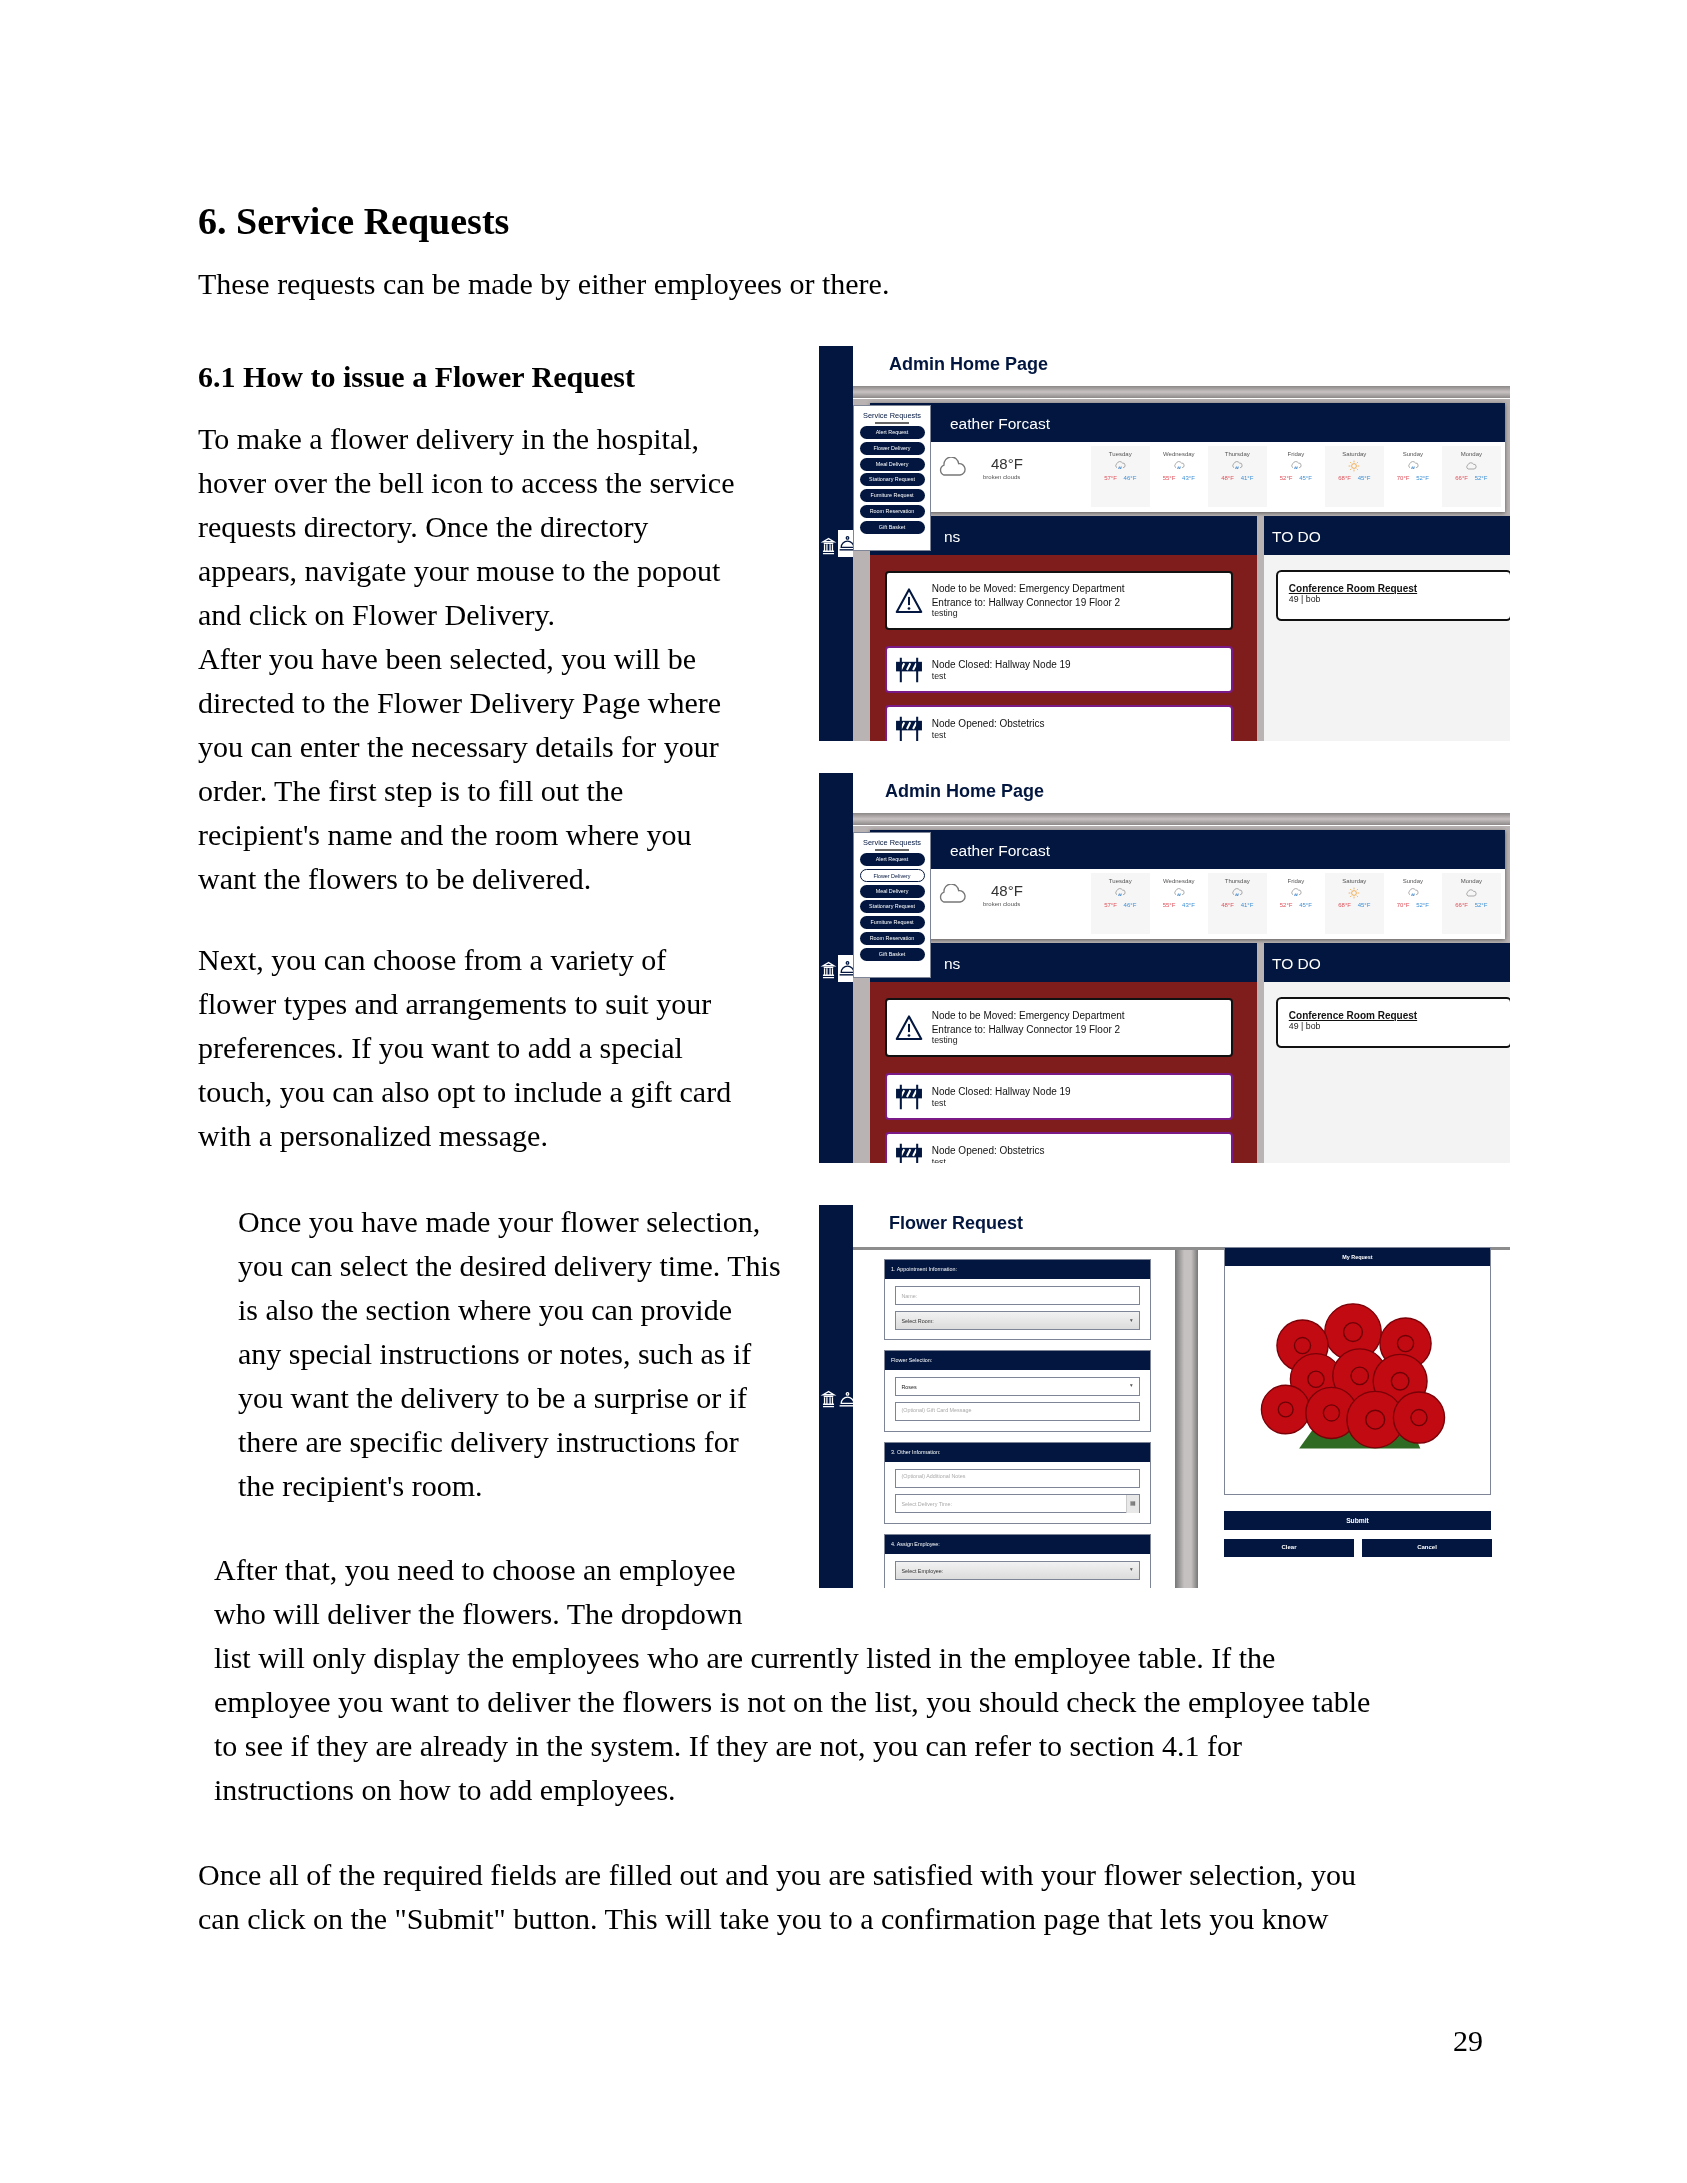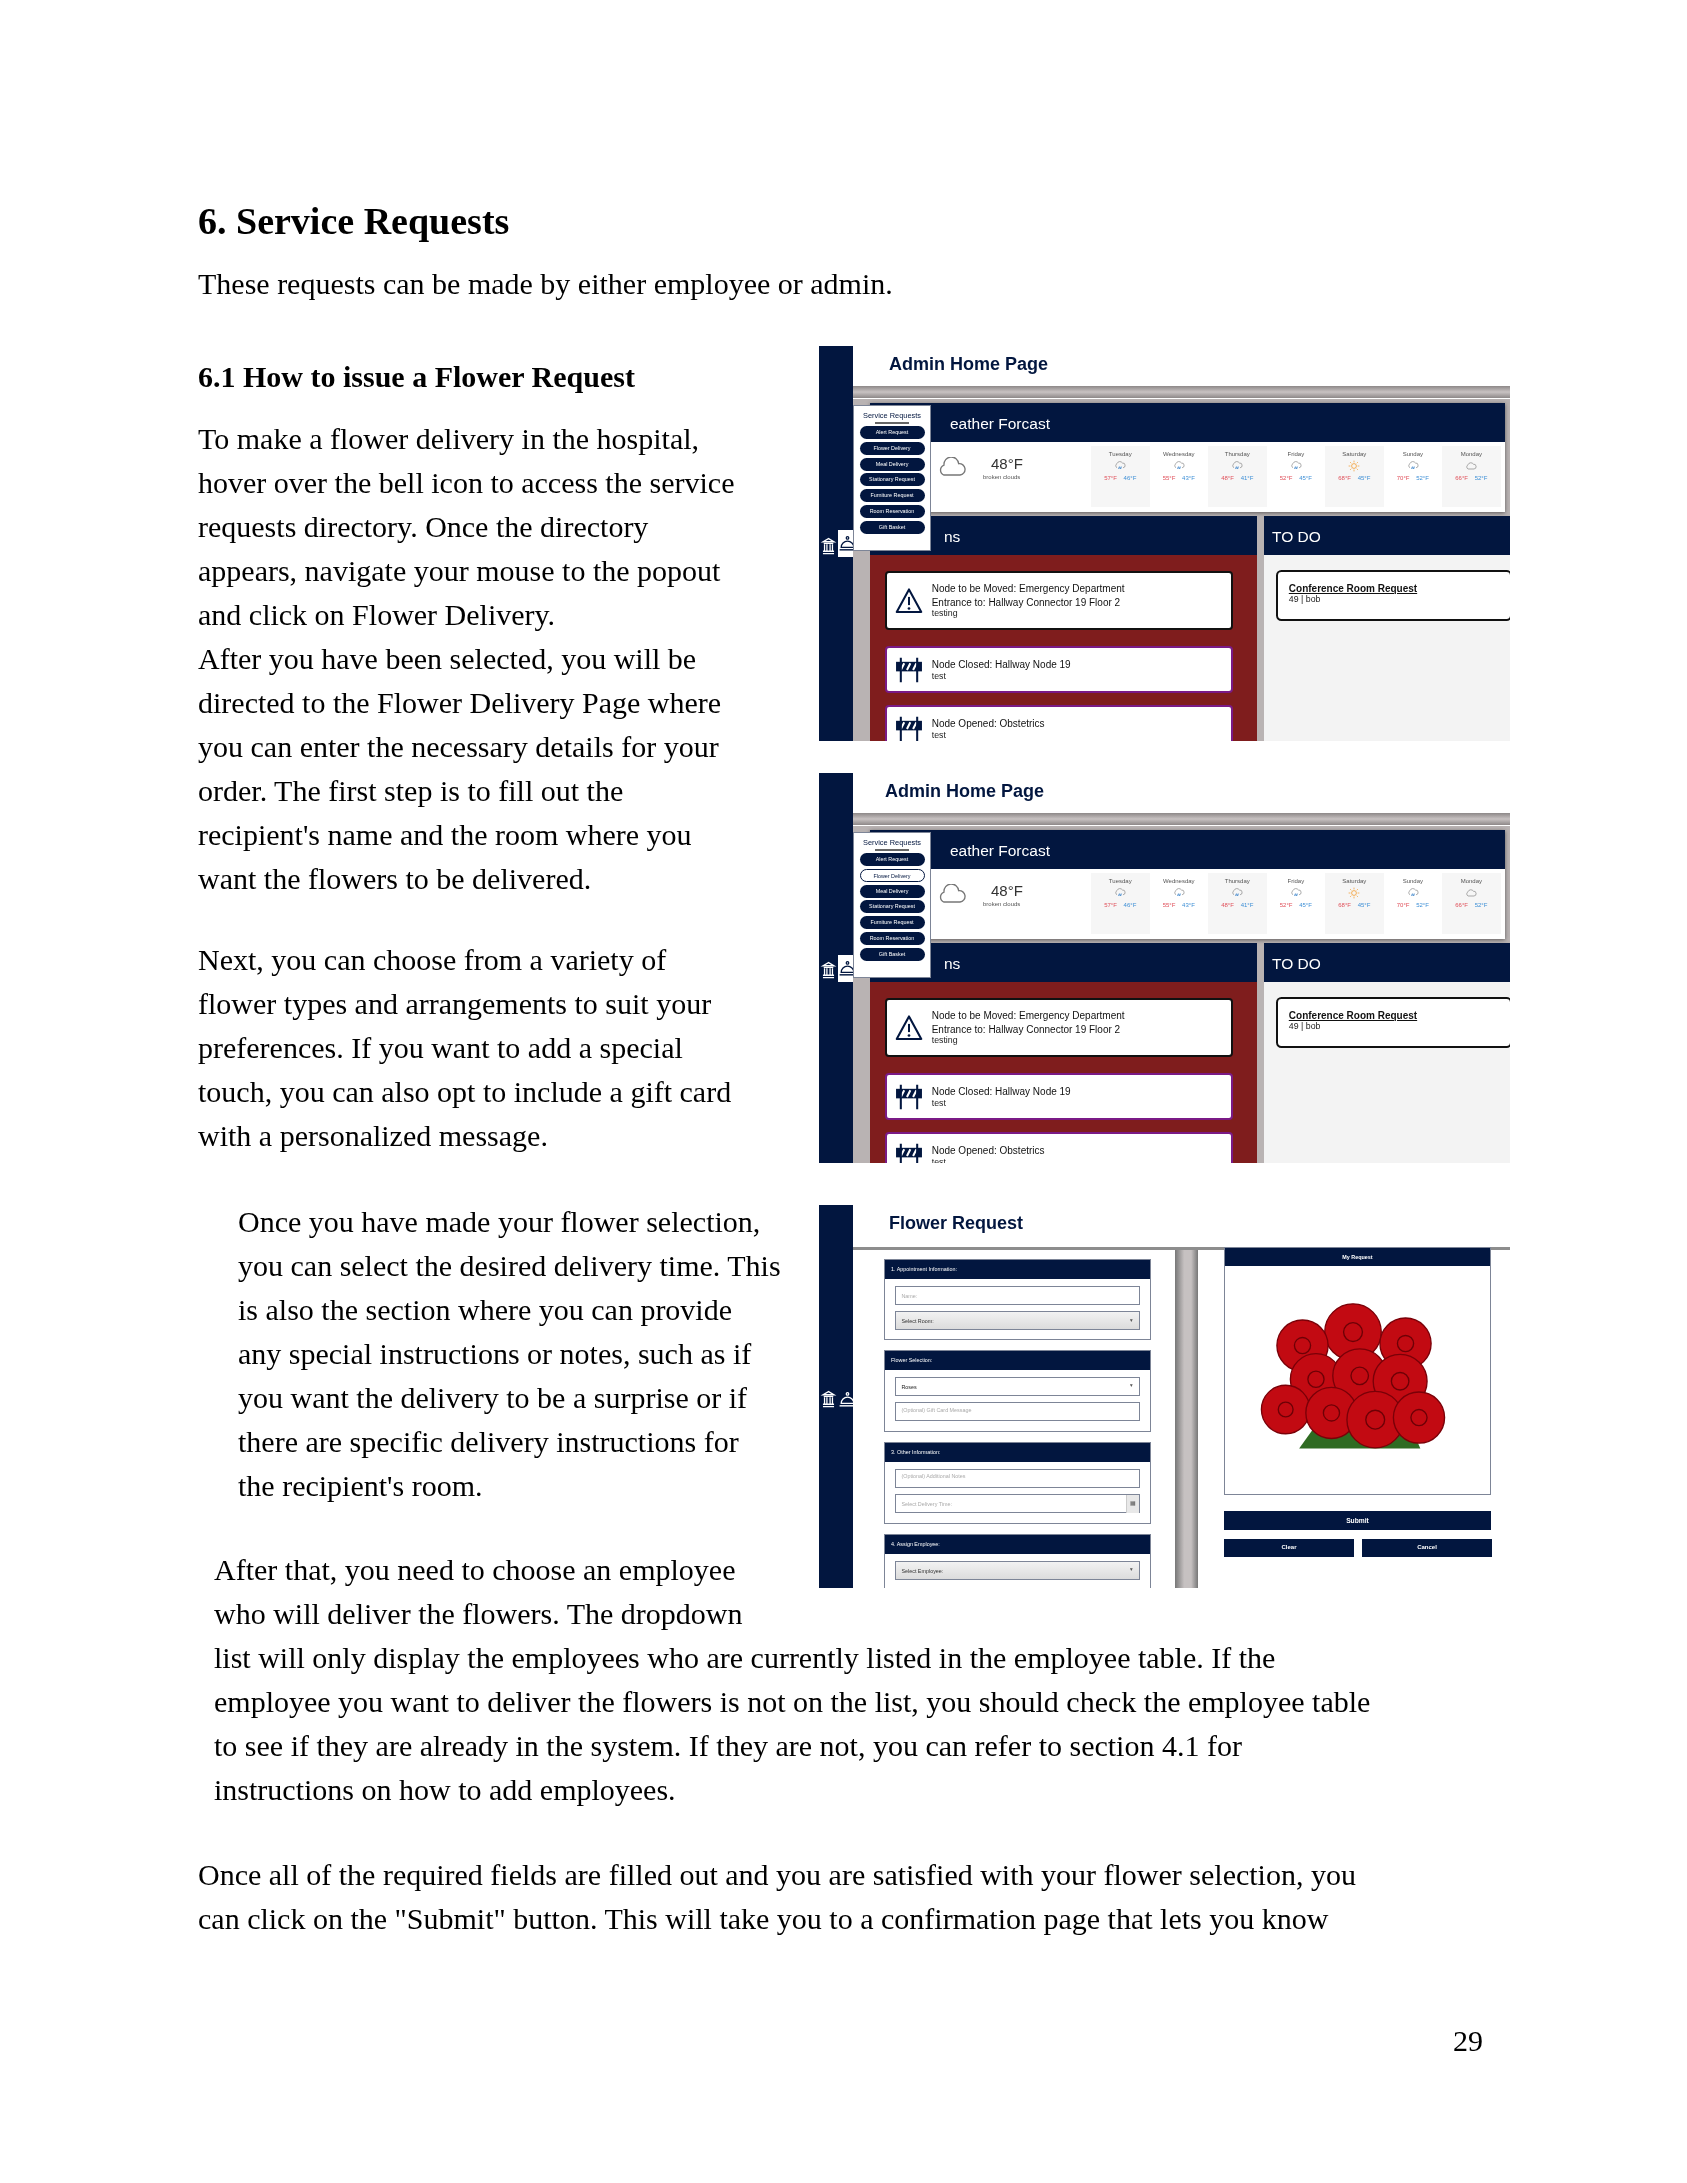--- a/index.html
+++ b/index.html
@@ -88,21 +88,21 @@
   .roses { position: absolute; left: 27px; top: 47px; width: 202px; height: 155px; }
   .fbtn { position: absolute; background: #02163f; color: #fff; font-size: 6px; font-weight: bold; text-align: center; }
   .submit { left: 405px; top: 306px; width: 267px; height: 19px; line-height: 19px; font-size: 6.7px; }
   .clear { left: 405px; top: 334px; width: 130px; height: 17.5px; line-height: 17.5px; }
   .cancel { left: 543px; top: 334px; width: 130px; height: 17.5px; line-height: 17.5px; }
 </style>
 </head>
 <body>
 
 <div class="doc-text h1">6. Service Requests</div>
-<div class="doc-text intro">These requests can be made by either employee or admin.</div>
+<div class="doc-text intro">These requests can be made by either employees or there.</div>
 <div class="doc-text h2">6.1 How to issue a Flower Request</div>
 <div class="doc-text para p1">To make a flower delivery in the hospital,
 hover over the bell icon to access the service
 requests directory. Once the directory
 appears, navigate your mouse to the popout
 and click on Flower Delivery.
 After you have been selected, you will be
 directed to the Flower Delivery Page where
 you can enter the necessary details for your
 order. The first step is to fill out the

